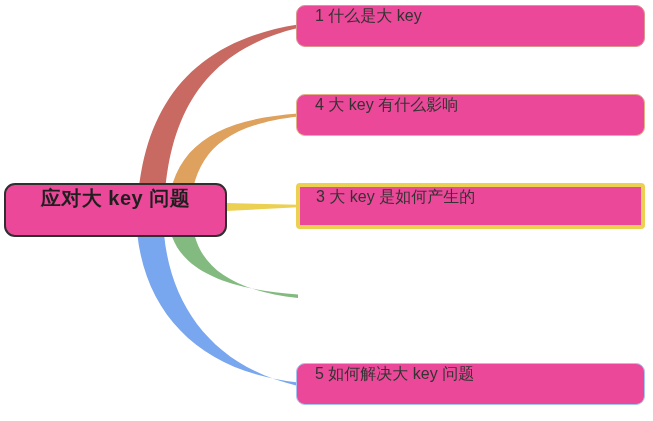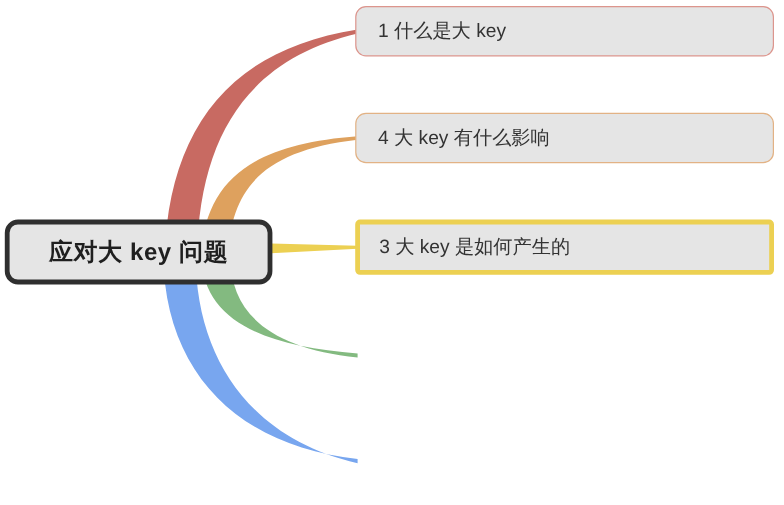--- a/index.html
+++ b/index.html
@@ -21,30 +21,30 @@
   svg.curves {
     position: absolute;
     left: 0;
     top: 0;
     width: 653px;
     height: 421px;
   }
   .node {
     position: absolute;
     box-sizing: border-box;
-    background: #e5e5e5;
+    background: #ec4899;
     display: flex;
-    align-items: center;
+    align-items: flex-start;
   }
   .root-node {
     left: 4px;
     top: 183px;
     width: 223px;
     height: 54px;
-    border: 4px solid #eab308;
+    border: 2px solid #eab308;
     border-radius: 11px;
     justify-content: center;
   }
   .root-node .label {
     font-size: 20px;
     font-weight: 700;
     color: #1f1f1f;
     letter-spacing: 0.5px;
     white-space: nowrap;
   }
@@ -97,14 +97,17 @@
 
   <div class="node branch-node b2" style="border-color: rgb(226, 178, 133);">
     <span class="label">4 大 key 有什么影响</span>
   </div>
 
   <div class="node branch-node b3" style="border-color: rgb(236, 208, 82);">
     <span class="label">3 大 key 是如何产生的</span>
   </div>
 
 
+  <div class="node branch-node b5" style="border-color: rgb(164, 197, 242);">
+    <span class="label">5 如何解决大 key 问题</span>
+  </div>
 
 </div>
 
 </body></html>

